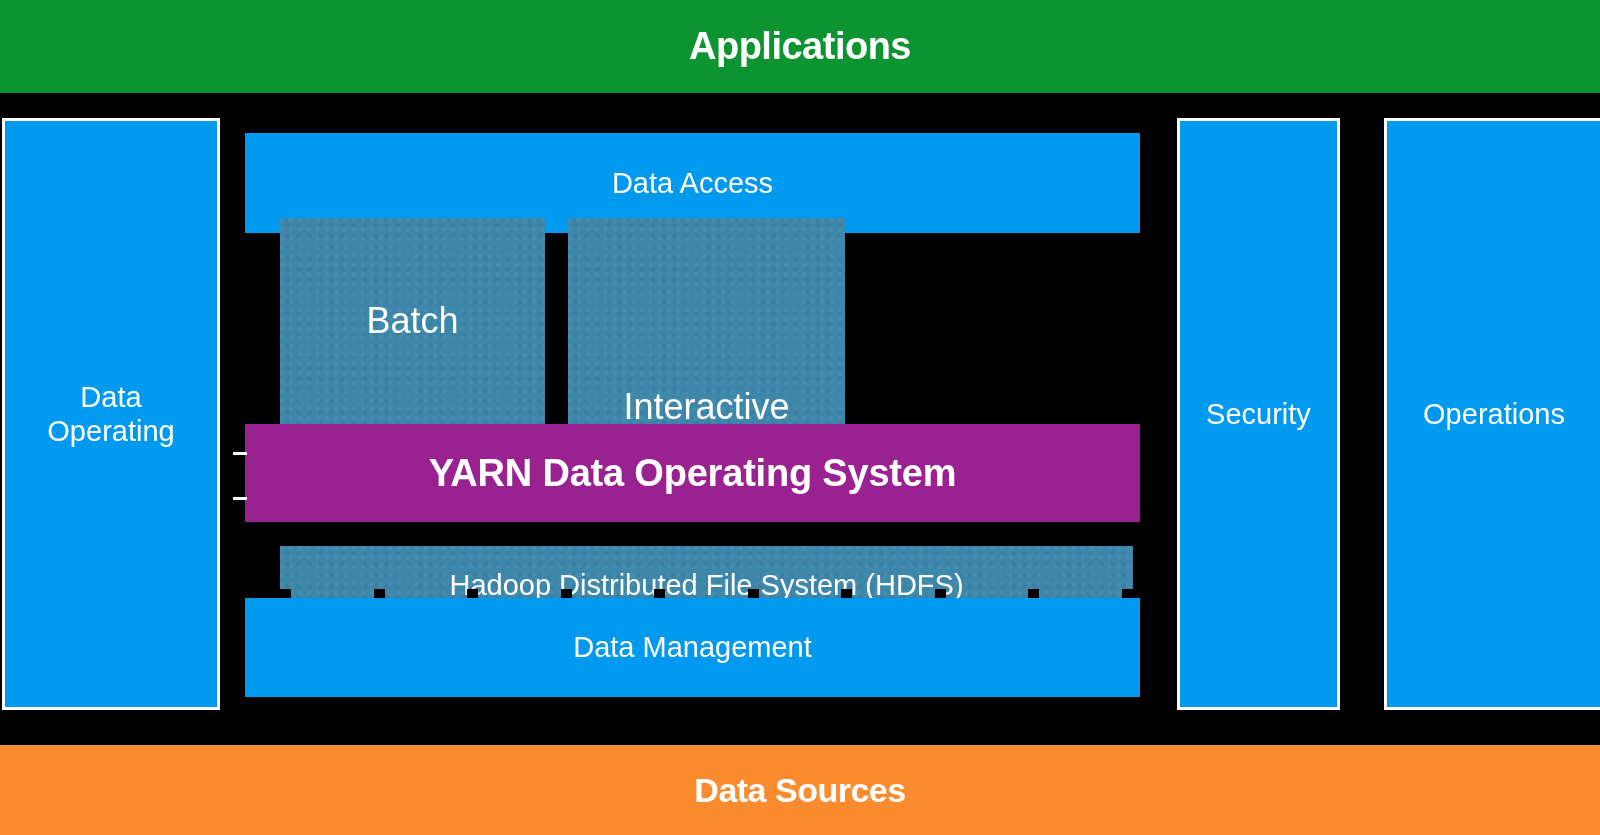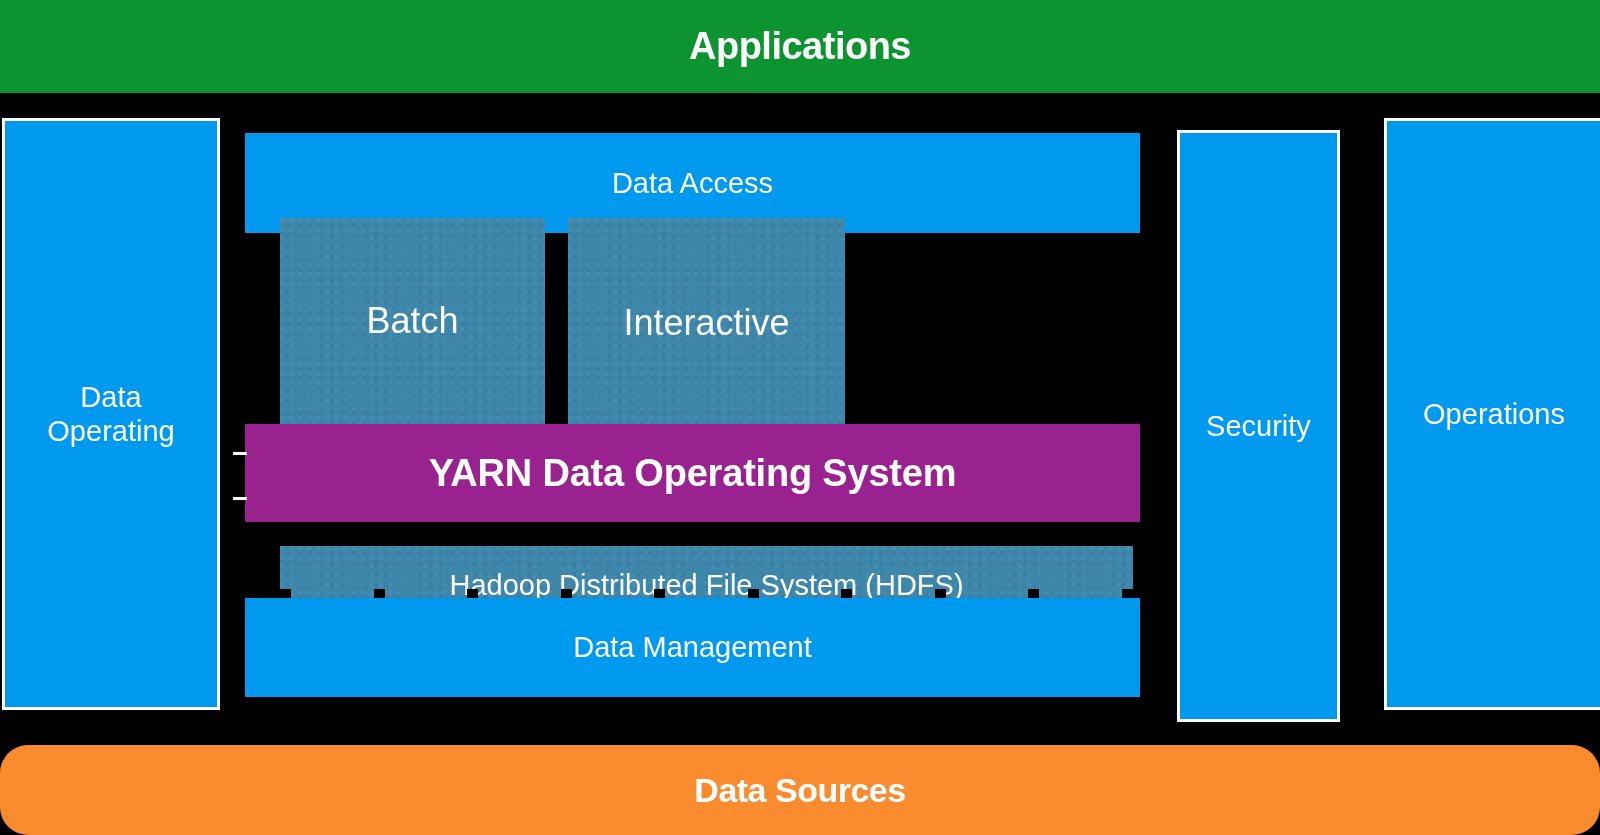--- a/index.html
+++ b/index.html
@@ -38,21 +38,20 @@
     top: 0;
     height: 93px;
     background: #0c9430;
     font-size: 38px;
   }
   .banner-datasources {
     top: 745px;
     height: 90px;
     background: #fa8b2e;
     font-size: 34px;
-    border-radius: 28px;
   }
 
   
   .blue-box {
     position: absolute;
     background: #0099f0;
     box-sizing: border-box;
     display: flex;
     align-items: center;
     justify-content: center;
@@ -70,21 +69,20 @@
     left: 2px;
     top: 118px;
     width: 218px;
     height: 592px;
   }
   #pillar-security {
     left: 1177px;
     top: 118px;
     width: 163px;
     height: 592px;
-    margin-top: 12px;
   }
   #pillar-operations {
     left: 1384px;
     top: 118px;
     width: 220px;
     height: 592px;
   }
 
   
   #center-stack {
@@ -132,20 +130,21 @@
     left: 35px;
     top: 100px;
     width: 265px;
     height: 206px;
   }
   #engine-interactive {
     left: 323px;
     top: 100px;
     width: 277px;
     height: 210px;
+    align-items: flex-end;
   }
   #engine-realtime {
     left: 613px;
     top: 100px;
     width: 275px;
     height: 206px;
   }
 
   #layer-hdfs {
     left: 35px;

